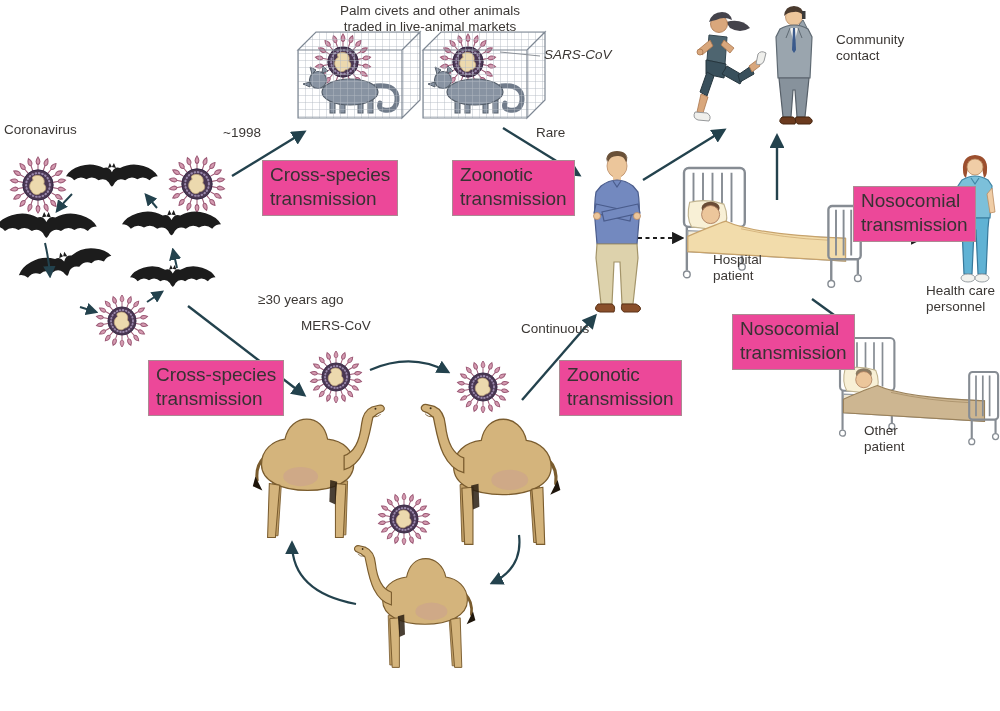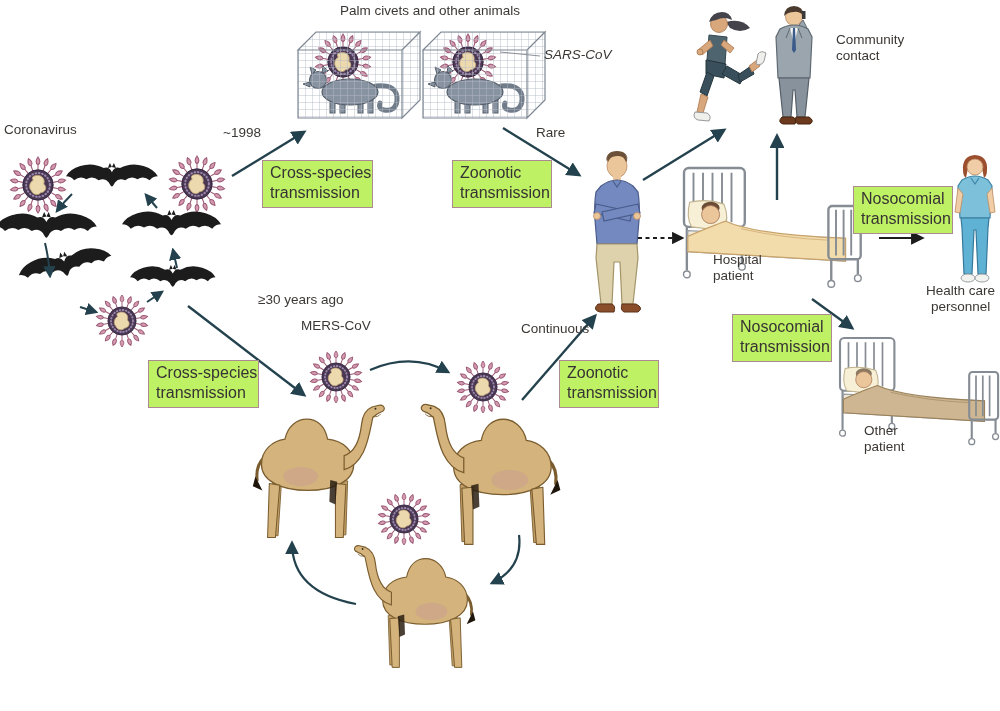--- a/index.html
+++ b/index.html
@@ -2,22 +2,22 @@
 <html><head>
 <meta charset="utf-8">
 <style>
   html,body{margin:0;padding:0;background:#fff;}
   #canvas{position:relative;width:1000px;height:711px;background:#ffffff;overflow:hidden;
           font-family:"Liberation Sans",sans-serif;}
   #art{position:absolute;left:0;top:0;}
   .lbl{position:absolute;font-size:13.5px;line-height:1.22;color:#3b3734;white-space:nowrap;}
   .lbl span{display:block;}
   .ctr{text-align:center;}
-  .pbox{position:absolute;background:#bef264;border:1px solid #ab8a92;padding:2px 1px 3px 7px;
-        font-size:16px;line-height:1.28;color:#373233;}
+  .pbox{position:absolute;background:#ec4899;border:1px solid #ab8a92;padding:2px 7px 3px 7px;
+        font-size:19px;line-height:1.28;color:#373233;}
   .pbox span{display:block;}
   .footer{position:absolute;right:4px;bottom:4px;font-size:14.5px;font-weight:bold;color:#1d1d1d;}
   .footer .sep{color:#9a9a9a;font-weight:normal;padding:0 4px;}
   .footer .jrn{color:#8c1d2f;}
 </style>
 </head>
 <body>
 
 <div id="canvas">
 
@@ -265,39 +265,40 @@
       <path d="M9,38 L6,62 L11,63 L14,44 Z" fill="#f0cda6" stroke="#bb8c60" stroke-width="0.8"></path>
       <path d="M43,38 L46,62 L41,63 L38,44 Z" fill="#f0cda6" stroke="#bb8c60" stroke-width="0.8"></path>
       <path d="M12,68 L40,68 L39,78 L37,124 L29,124 L27,80 L25,80 L23,124 L15,124 L13,78 Z" fill="#60b2d4" stroke="#37789a" stroke-width="1.2"></path>
       <ellipse cx="19" cy="128" rx="7" ry="4" fill="#f2f2ee" stroke="#9aa1a6" stroke-width="1"></ellipse>
       <ellipse cx="33" cy="128" rx="7" ry="4" fill="#f2f2ee" stroke="#9aa1a6" stroke-width="1"></ellipse>
     </g>
   </svg>
 
   <div class="lbl ctr" style="left:330px;top:3px;width:200px;">
     <span>Palm civets and other animals</span>
+    <span>traded in live-animal markets</span>
   </div>
 
   <div class="lbl" style="left:544px;top:47px;font-style:italic;">SARS-CoV</div>
   <div class="lbl" style="left:4px;top:122px;">Coronavirus</div>
   <div class="lbl" style="left:223px;top:125px;">~1998</div>
   <div class="lbl" style="left:536px;top:125px;">Rare</div>
   <div class="lbl" style="left:218px;top:292px;margin-left:40px;">≥30 years ago</div>
   <div class="lbl" style="left:301px;top:318px;">MERS-CoV</div>
   <div class="lbl" style="left:501px;top:321px;margin-left:20px;">Continuous</div>
 
   <div class="lbl" style="left:836px;top:32px;">
     <span>Community</span>
     <span>contact</span>
   </div>
   <div class="lbl" style="left:713px;top:252px;">
     <span>Hospital</span>
     <span>patient</span>
   </div>
-  <div class="lbl" style="left:926px;top:283px;text-align:center;">
+  <div class="lbl" style="left:926px;top:283px;">
     <span>Health care</span>
     <span>personnel</span>
   </div>
   <div class="lbl" style="left:864px;top:423px;">
     <span>Other</span>
     <span>patient</span>
   </div>
 
   <div class="pbox" style="left:262px;top:160px;">
     <span>Cross-species</span>

